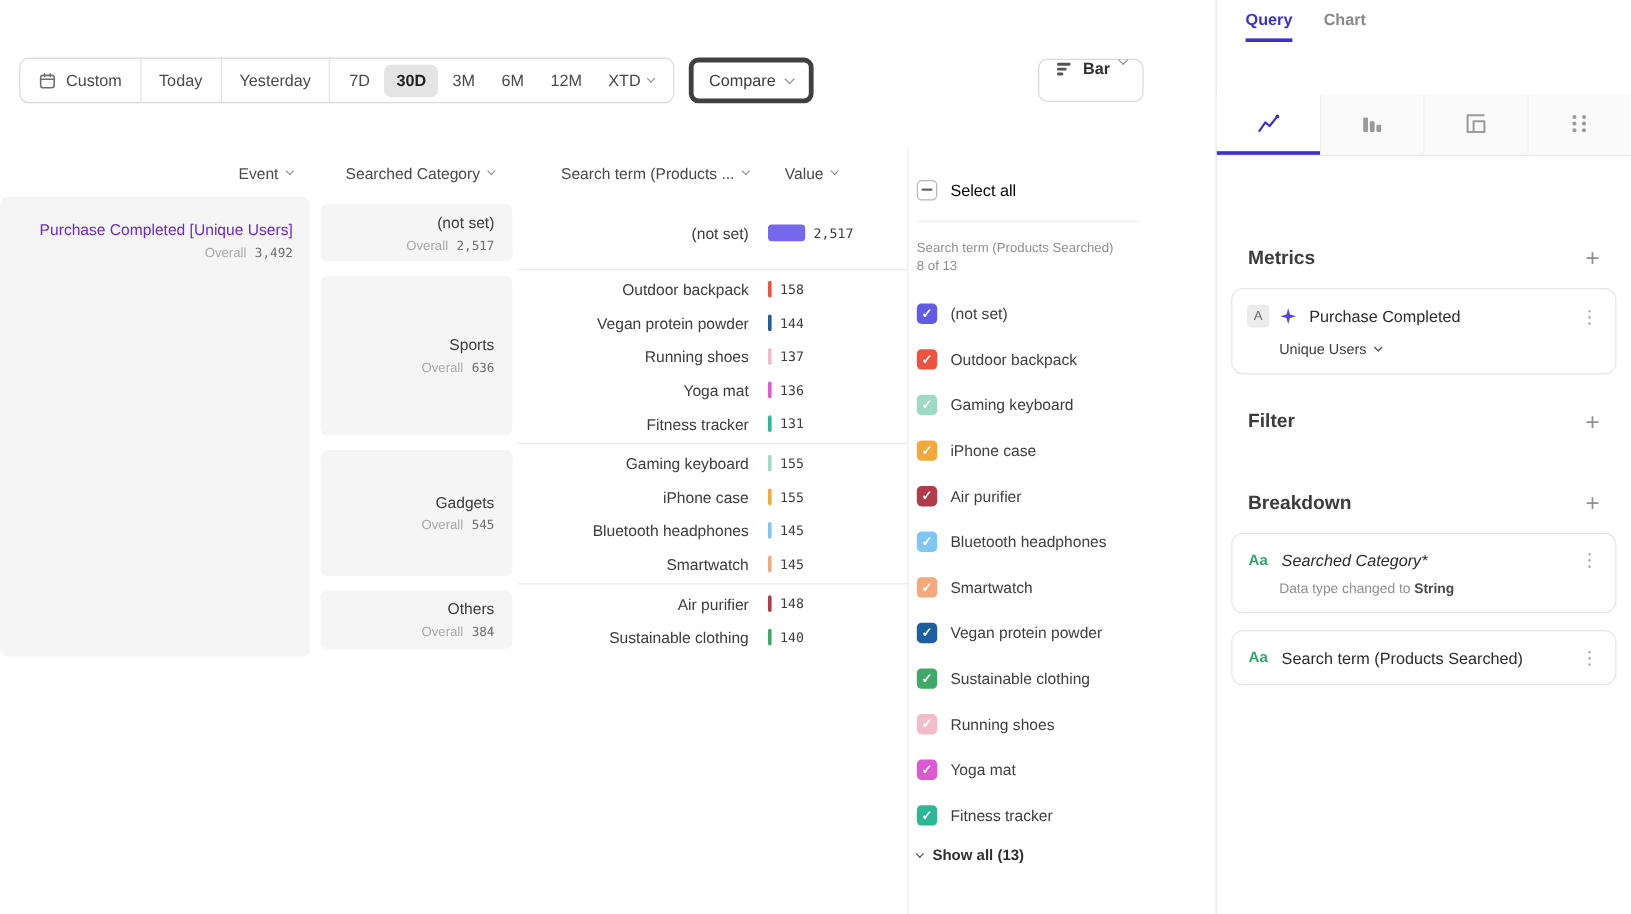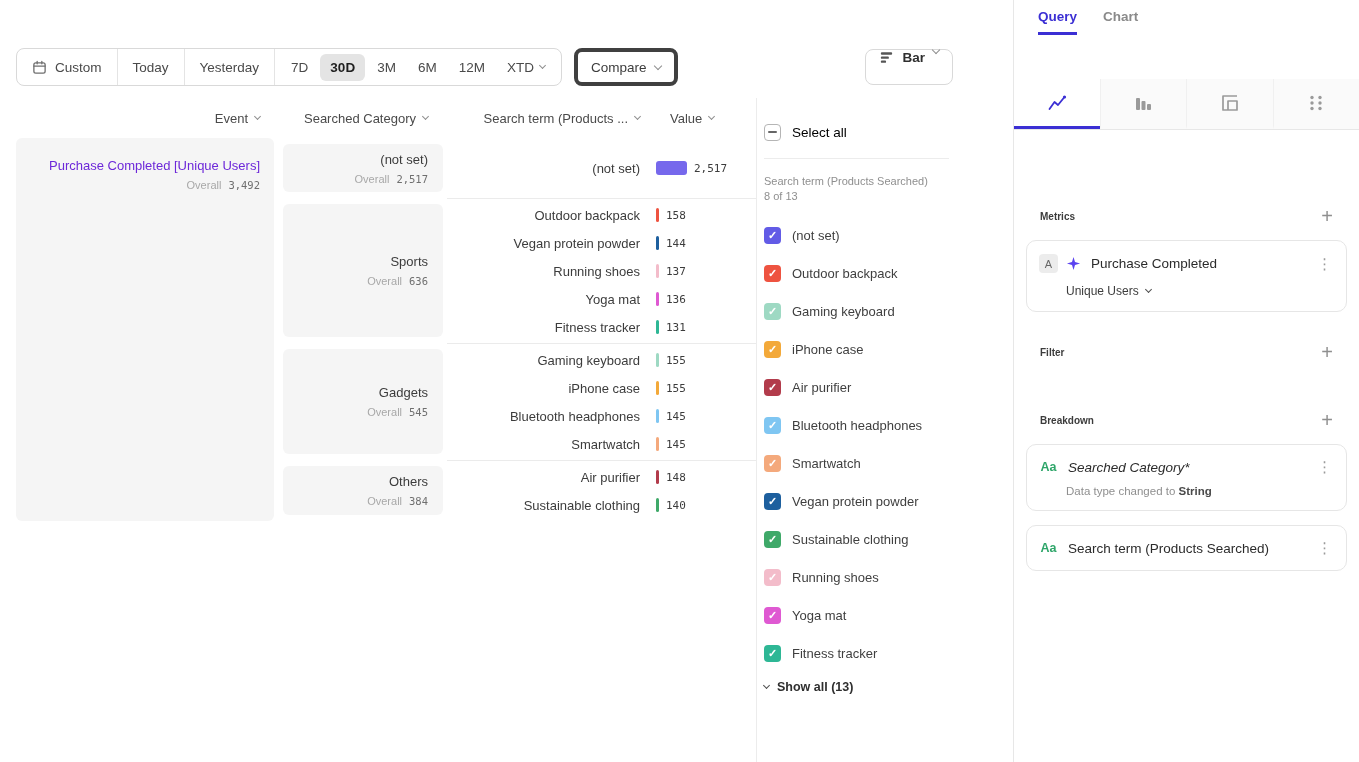--- a/index.html
+++ b/index.html
@@ -1,40 +1,40 @@
 <!DOCTYPE html>
 <html><head>
 <meta charset="utf-8">
 <style>
   * { box-sizing: border-box; margin: 0; padding: 0; }
   html,body { width:1359px; height:762px; overflow:hidden; background:#fff;
     font-family:"Liberation Sans", sans-serif; color:#3c3c3c; }
   .app { display:flex; width:1359px; height:762px; }
-  .main { flex:1; display:flex; flex-direction:column; min-width:0; }
+  .main { flex:1; display:flex; flex-direction:column; min-width:0;gap:26px; }
 
   
   .toolbar { margin:48px 16px 0 16px; display:flex; align-items:center; }
   .range-group { display:flex; align-items:center; height:38px; border:1px solid #d9d9d9; border-radius:8px; background:#fff; }
   .date-btn { height:100%; display:flex; align-items:center; gap:8px; padding:0 15px;
     font-size:13.5px; color:#4a4a4a; border-right:1px solid #e4e4e4; cursor:pointer; }
   .ranges { display:flex; align-items:center; padding:0 6px; gap:2px; }
   .range-btn { padding:0 10px; height:27px; display:flex; align-items:center; gap:6px; border-radius:6px;
     font-size:13.5px; color:#4a4a4a; cursor:pointer; }
   .range-btn.active { background:#e4e4e4; color:#1f1f1f; font-weight:700; }
   .compare-btn { margin-left:12px; height:38px; border:4px solid #404040; border-radius:8px;
     display:flex; align-items:center; gap:9px; padding:0 13px; font-size:13.5px; color:#3c3c3c; cursor:pointer; }
   .bar-btn { margin-left:auto; margin-right:44px; height:36px; border:1px solid #d9d9d9; border-radius:8px;
     display:flex; align-items:flex-start; gap:8px; padding:0 13px; font-size:13.5px; color:#2f2f2f; font-weight:600; cursor:pointer; }
 
   .chev { display:inline-block; width:6px; height:6px; border-right:1.6px solid #8f8f8f;
     border-bottom:1.6px solid #8f8f8f; transform:rotate(45deg); margin-top:-3px; }
   .chev-dark { border-color:#4f4f4f; }
 
   
-  .content { flex:1; margin-top:12px; display:flex; align-items:stretch; padding-left:16px; min-height:0; }
+  .content { flex:1; margin-top:12px; display:flex; align-items:stretch; padding-left:0; min-height:0; }
   .table-area { flex:1; min-width:0; }
   .thead { display:flex; align-items:center; height:40px; font-size:13px; color:#4a4a4a; }
   .th { display:flex; align-items:center; gap:7px; cursor:pointer; }
   .th-event { width:258px; justify-content:flex-end; padding-right:14px; }
   .th-cat { width:160px; margin-left:9px; justify-content:flex-end; padding-right:15px; }
   .th-term { width:193px; margin-left:4px; justify-content:flex-end; }
   .th-value { margin-left:30px; }
 
   .tbody { display:flex; }
   .event-col { width:258px; margin-right:9px; }
@@ -85,21 +85,21 @@
   .icon-tabs { height:51px; display:flex; background:#fafafa; border-bottom:1px solid #e7e7e7; }
   .icon-tab { flex:1; display:flex; align-items:center; justify-content:center; color:#9a9a9a;
     border-left:1px solid #f0f0f0; border-bottom:3px solid transparent; cursor:pointer; }
   .icon-tab:first-child { border-left:none; }
   .icon-tab.active { background:#fff; color:#3b2fd4; border-bottom-color:#3b2fd4; }
 
   .side-body { padding:0 12px; }
   .sect { display:flex; align-items:center; justify-content:space-between; padding:0 14px; margin-top:30px; }
   .sect.first { margin-top:32px; }
   .sect.gap { margin-top:48px; }
-  .sect-title { font-size:10px; font-weight:700; color:#3c3c3c; }
+  .sect-title { font-size:16px; font-weight:700; color:#3c3c3c; }
   .plus { font-size:20px; font-weight:300; color:#8f8f8f; line-height:1; cursor:pointer; }
 
   .card { border:1px solid #e6e6e6; border-radius:10px; margin-top:14px; padding:13px 12px; cursor:pointer; }
   .card-row { display:flex; align-items:center; gap:8px; }
   .chip { width:19px; height:19px; border-radius:4px; background:#ececec; color:#666; font-size:11px;
     display:flex; align-items:center; justify-content:center; flex:none; }
   .metric-name { flex:1; margin-left:2px; font-size:13.5px; color:#2b2b2b; }
   .kebab { color:#9a9a9a; font-size:15px; padding:0 2px; cursor:pointer; }
   .metric-sub { margin-left:27px; margin-top:11px; display:flex; align-items:center; gap:7px;
     font-size:12px; color:#3c3c3c; cursor:pointer; }

